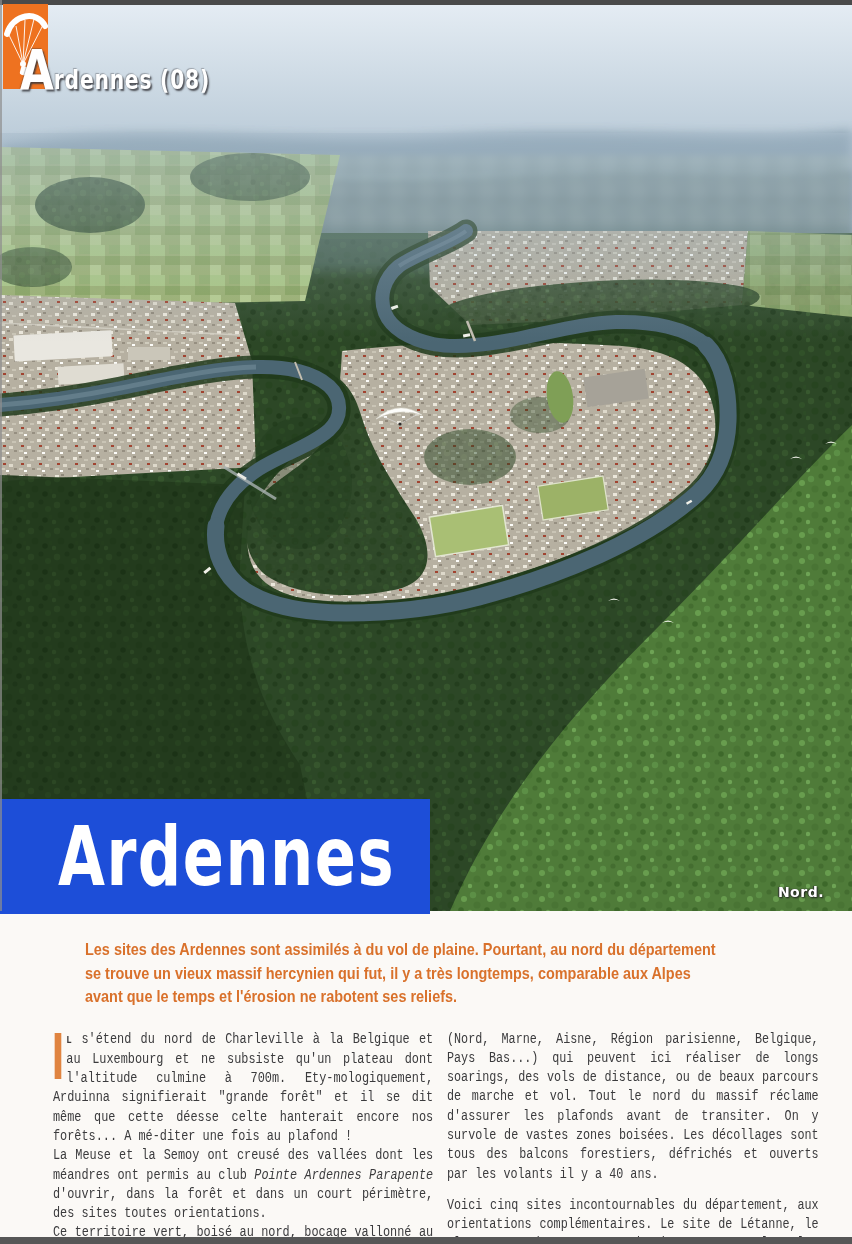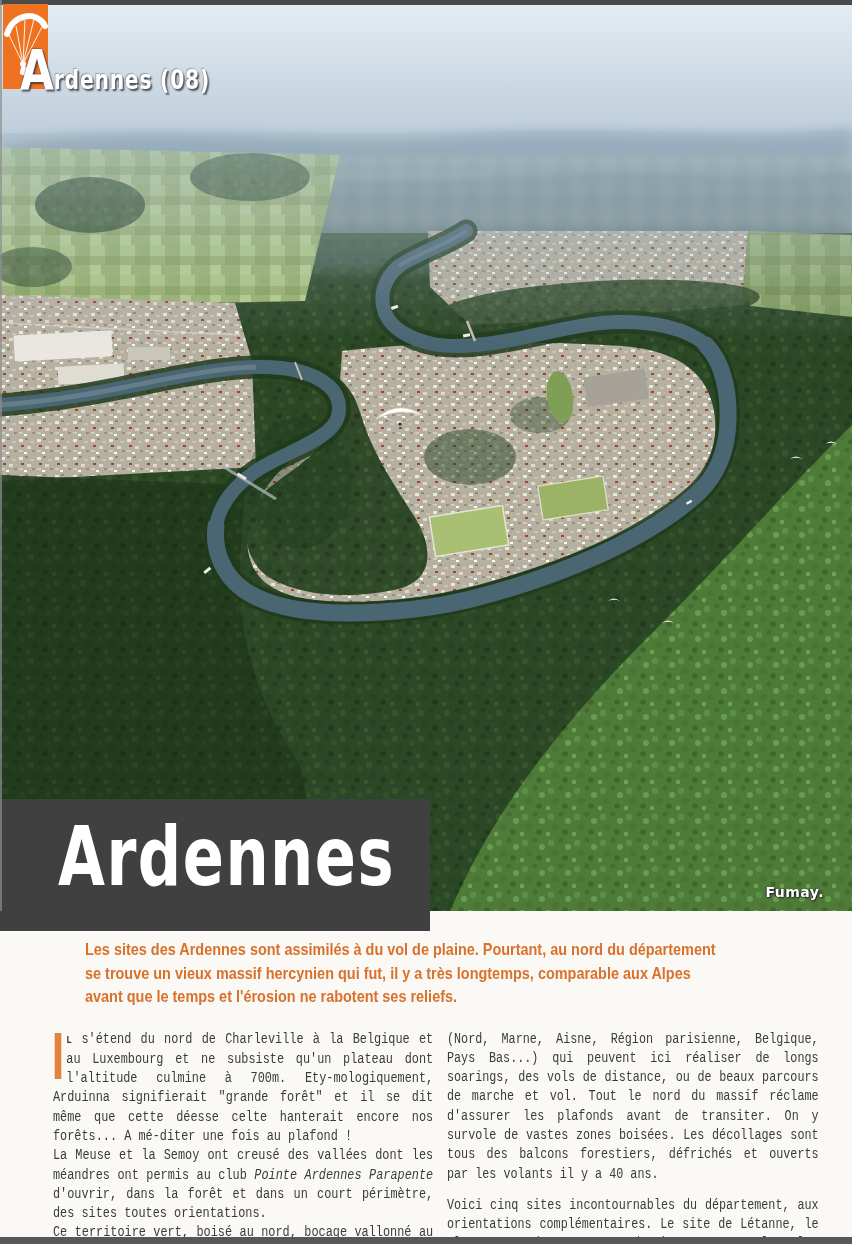--- a/index.html
+++ b/index.html
@@ -15,21 +15,21 @@
   
   .logo-box{position:absolute;left:3px;top:4px;width:45px;height:85px;background:#ee7220;z-index:6;}
   .logo-text{position:absolute;left:20px;top:42px;z-index:7;display:flex;align-items:baseline;
              transform:scaleX(.78);transform-origin:0 100%;white-space:nowrap;
              font-family:"DejaVu Sans",sans-serif;font-weight:bold;color:#fff;
              text-shadow:2px 2px 2px rgba(55,55,60,.85),-1px -1px 1px rgba(55,55,60,.35);}
   .logo-text .big-a{font-size:56px;line-height:1;}
   .logo-text .rest{font-size:26px;line-height:1;letter-spacing:1px;}
 
   
-  .banner{position:absolute;left:0;top:799px;width:430px;height:132px;background:#404040;z-index:4;}
+  .banner{position:absolute;left:0;top:799px;width:430px;height:115px;background:#1d4ed8;z-index:4;}
   .banner .t{position:absolute;left:58px;top:8px;font-family:"DejaVu Sans",sans-serif;
              font-weight:bold;font-size:82px;line-height:100px;color:#fff;letter-spacing:2px;
              transform:scaleX(.74);transform-origin:0 0;white-space:nowrap;}
 
   .photo-caption{position:absolute;right:28px;top:884px;z-index:5;color:#fff;
              font-family:"DejaVu Sans",sans-serif;font-weight:bold;font-size:14px;letter-spacing:.5px;
              text-shadow:1px 1px 2px #1d1d1d,-1px 0 1px #333;}
 
   
   .content{position:absolute;left:0;top:938px;width:852px;}
@@ -223,21 +223,21 @@
   </div>
   <div class="logo-text">
     <span class="big-a">A</span>
       <span class="rest">rdennes (08)</span>
   </div>
 
   <div class="banner">
     <div class="t">Ardennes</div>
   </div>
 
-  <div class="photo-caption">Fumay.</div>
+  <div class="photo-caption">Nord.</div>
 
   <div class="content">
     <div class="intro">
       <div class="ln">Les sites des Ardennes sont assimilés à du vol de plaine. Pourtant, au nord du département</div>
       <div class="ln">se trouve un vieux massif hercynien qui fut, il y a très longtemps, comparable aux Alpes</div>
       <div class="ln">avant que le temps et l'érosion ne rabotent ses reliefs.</div>
     </div>
 
     <div class="cols">
       <div class="col-l">

